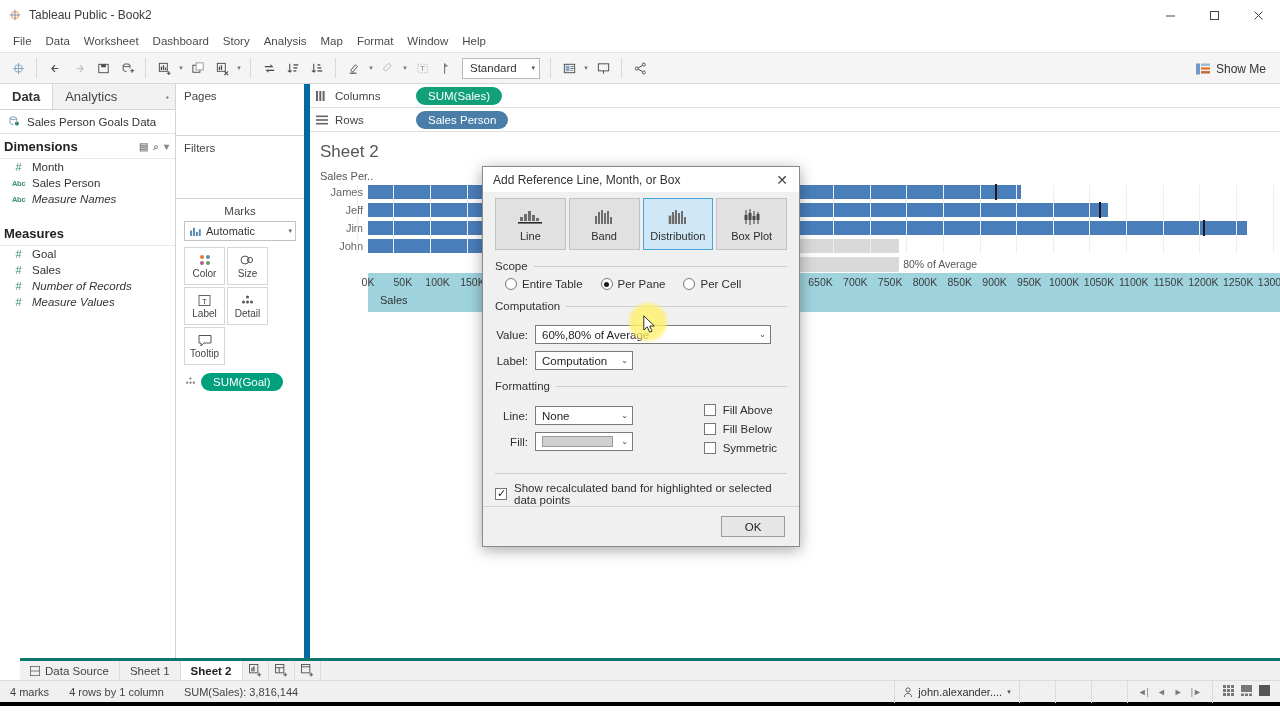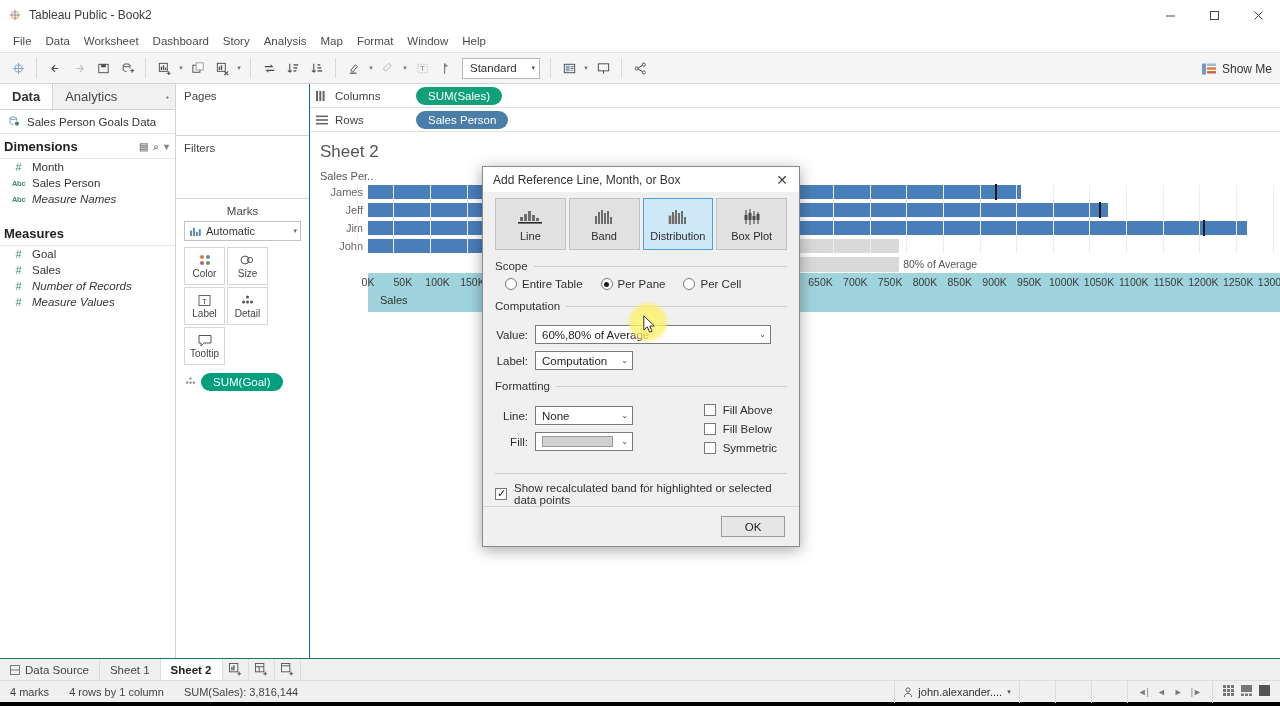--- a/index.html
+++ b/index.html
@@ -42,21 +42,21 @@
   }
   .tb-caret { width:10px; height:24px; display:flex; align-items:center; justify-content:center;
     font-size:7px; color:#777; }
   .tb-combo {
     height:21px; min-width:78px; border:1px solid #b9b9b9; background:#fff;
     display:flex; align-items:center; justify-content:space-between;
     padding:0 4px 0 7px; font-size:11.5px; color:#333; margin:0 4px;
   }
   .tb-combo .ar { font-size:7px; color:#555; margin-left:10px; }
   .showme {
-    position:absolute; right:4px; top:0; height:32px; display:flex; align-items:center;
+    position:absolute; right:10px; top:0; height:32px; display:flex; align-items:center;
     gap:6px; font-size:12px; color:#333; padding:0 4px;
   }
 
   
   .main { display:flex; height:574px; background:#fff; }
 
   
   .datapane { width:176px; border-right:1px solid #d4d4d4; background:#fff; display:flex; flex-direction:column; }
   .dp-tabs { display:flex; height:26px; border-bottom:1px solid #d4d4d4; align-items:stretch; position:relative; }
   .dp-tab { display:flex; align-items:center; padding:0 12px; font-size:13px; font-weight:bold; color:#333; }
@@ -71,21 +71,21 @@
   }
   .sect-head .tools { display:flex; align-items:center; gap:5px; color:#888; }
   .sect-head .tools span { font-size:10px; }
   .field-row { display:flex; align-items:center; gap:7px; padding:2px 8px 2px 12px; font-size:11.5px; color:#333; }
   .ftype { color:#3d8b7d; font-size:11px; width:13px; text-align:center; flex:none; font-family:"Liberation Sans", sans-serif;}
   .ftype.abc { font-size:7.5px; font-weight:bold; letter-spacing:-0.3px; }
   .fname.ital { font-style:italic; }
   .measures-block { margin-top:14px; }
 
   
-  .cards { width:134px; border-right:1px solid #0369a1; background:#fff; display:flex; flex-direction:column; }
+  .cards { width:134px; border-right:6px solid #0369a1; background:#fff; display:flex; flex-direction:column; }
   .card { border-bottom:1px solid #d4d4d4; padding:6px 8px; }
   .card-title { font-size:11.5px; color:#444; margin-bottom:4px; }
   .card.pages { height:52px; }
   .card.filters { height:63px; }
   .card.marks { flex:1; border-bottom:none;text-align:center; }
   .marks-combo {
     height:20px; border:1px solid #c3c3c3; background:#fff; display:flex; align-items:center;
     justify-content:space-between; padding:0 3px 0 5px; font-size:11px; color:#333; margin-bottom:6px;
   }
   .marks-combo .lbl { display:flex; align-items:center; gap:5px; }
@@ -124,21 +124,21 @@
   .ref-labels { position:relative; height:16px; margin-left:48px; font-size:10.5px; color:#555; }
   .ref-band-bg { position:absolute; top:0; height:15px; background:#d9d9d9; }
   .ref-lbl { position:absolute; top:1px; white-space:nowrap; }
   .axis-band { background:#9fd3dd; margin-left:48px; position:relative; }
   .axis-ticks { height:19px; position:relative; }
   .axis-tick { position:absolute; top:3px; font-size:10.5px; color:#3c3c3c; transform:translateX(-50%); white-space:nowrap;}
   .axis-name { font-size:11px; color:#2f2f2f; padding:2px 0 6px 12px; }
   .gridline { position:absolute; top:0; bottom:0; width:1px; background:#eceef0; }
 
   
-  .bottombar { height:22px; background:#f0f0f0; border-top:1px solid #0f766e; display:flex; align-items:stretch; }
+  .bottombar { height:22px; background:#f0f0f0; border-top:3px solid #0f766e; display:flex; align-items:stretch;margin-left:20px; }
   .bb-item { display:flex; align-items:center; gap:5px; padding:0 10px; font-size:11.5px; color:#444; border-right:1px solid #dcdcdc; }
   .bb-item.active { background:#fff; font-weight:bold; color:#222; }
   .bb-icon { width:26px; display:flex; align-items:center; justify-content:center; border-right:1px solid #dcdcdc; color:#555; }
   .statusbar { height:22px; background:#f0f0f0; border-top:1px solid #dcdcdc; display:flex; align-items:center; position:relative; }
   .sb-item { font-size:11px; color:#444; padding:0 10px; }
   .sb-right { position:absolute; right:0; top:0; height:22px; display:flex; align-items:center; gap:0; }
   .sb-user { display:flex; align-items:center; gap:5px; font-size:11px; color:#333; padding:0 8px; border-left:1px solid #dcdcdc; height:22px;}
   .sb-cell { width:36px; height:22px; border-left:1px solid #dcdcdc; }
   .sb-nav { display:flex; align-items:center; gap:8px; padding:0 10px; border-left:1px solid #dcdcdc; height:22px; color:#7a7a7a; font-size:9px;}
   .sb-views { display:flex; align-items:center; gap:7px; padding:0 10px; border-left:1px solid #dcdcdc; height:22px;}

